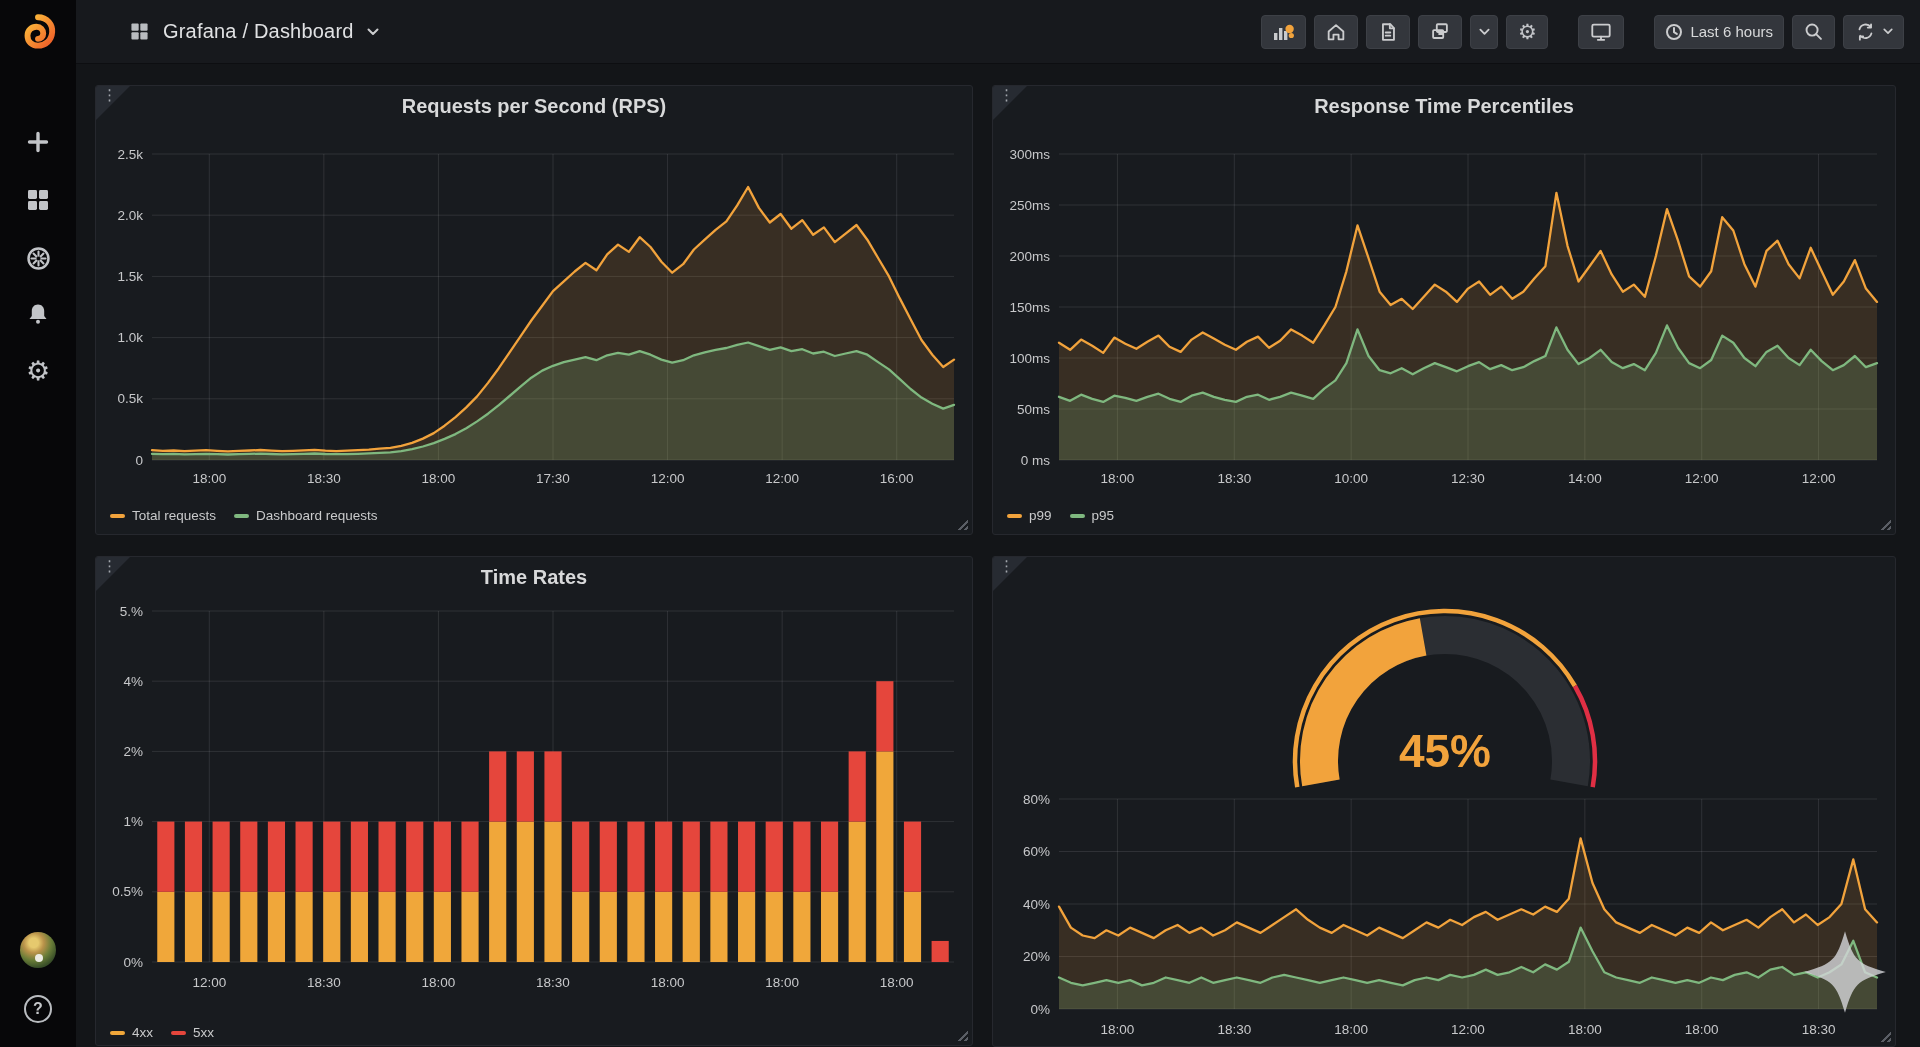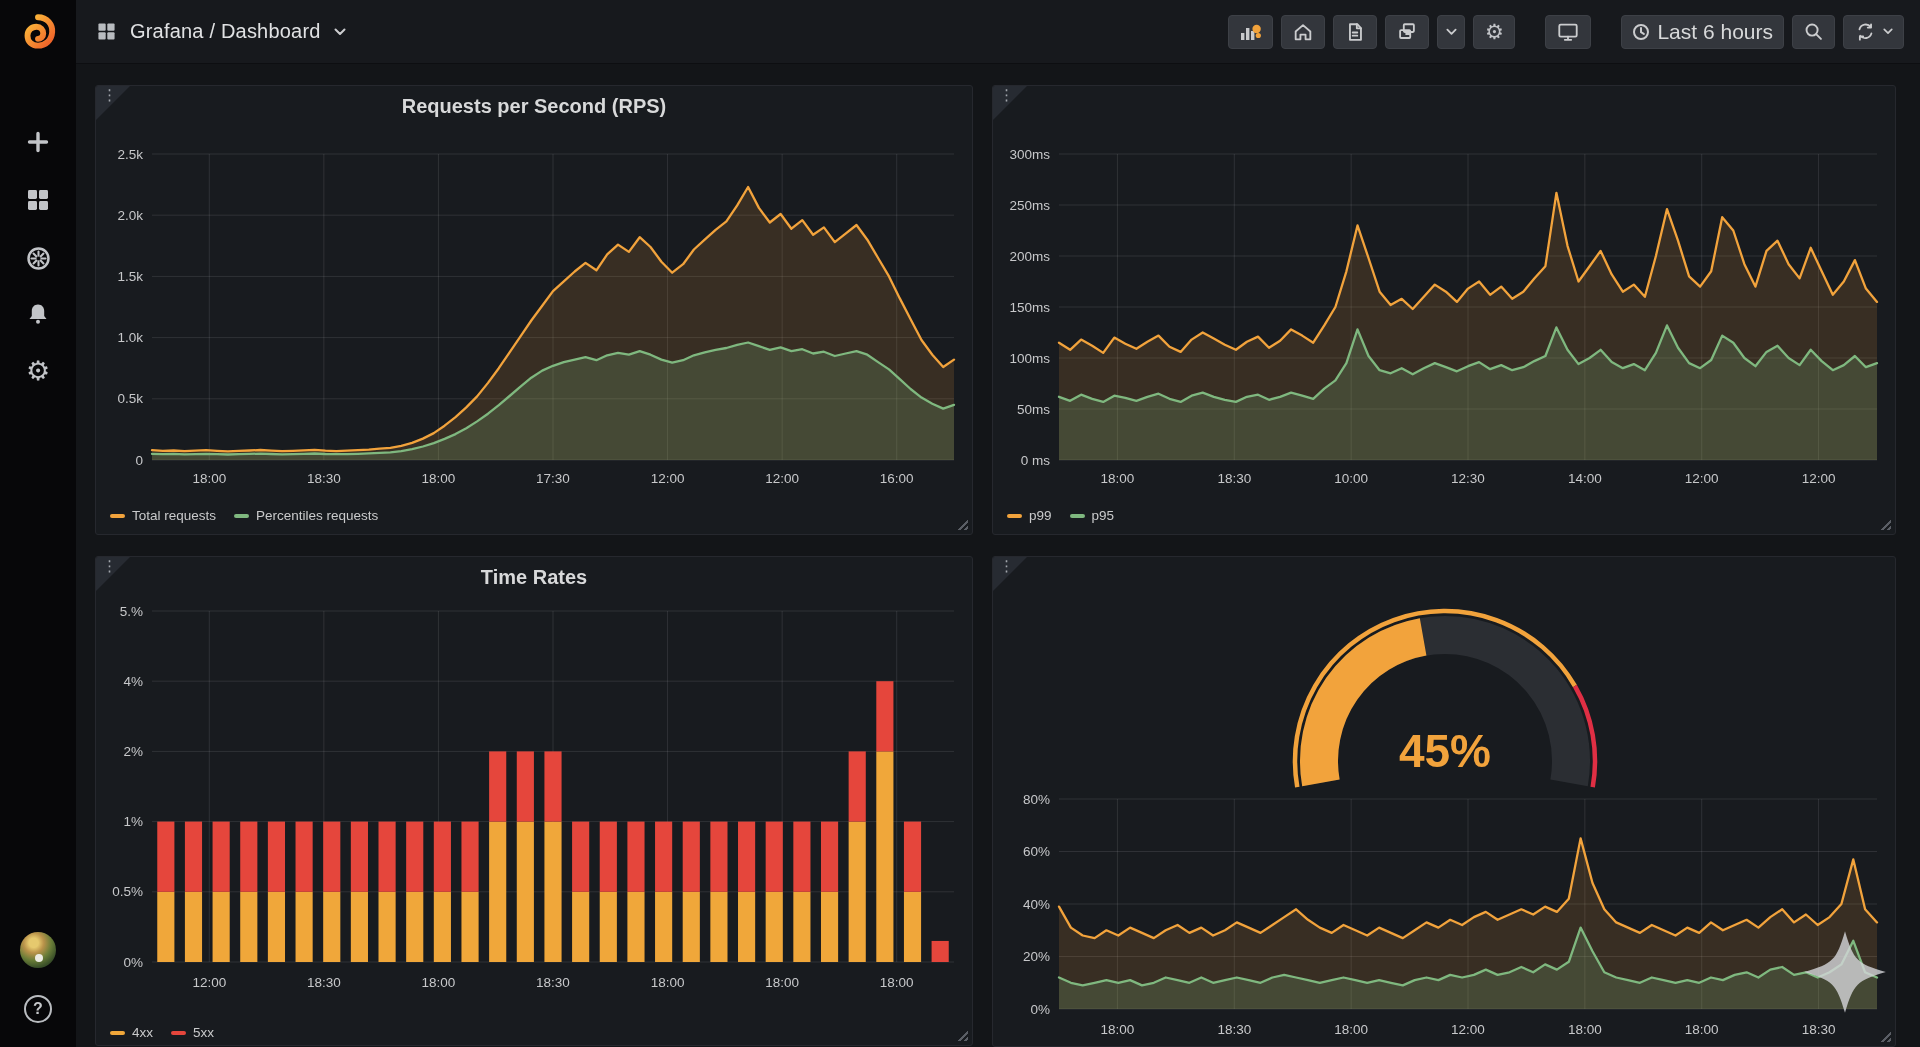--- a/index.html
+++ b/index.html
@@ -14,28 +14,28 @@
   .sbtn svg{display:block;}
   .glyph{font-size:27px;line-height:1;color:#c2c4c8;}
   .avatar{width:36px;height:36px;border-radius:50%;position:relative;overflow:hidden;
     background:radial-gradient(circle at 38% 30%,#e6c96e 0 14%,#b9924a 30%,#6a7d38 52%,#3a5029 74%,#273720 100%);}
   .avatar i{position:absolute;left:15px;bottom:6px;width:8px;height:8px;border-radius:50%;background:#eceae2;}
   .helpc{width:28px;height:28px;border-radius:50%;border:2px solid #b9bcc0;color:#c6c8cb;display:flex;
     align-items:center;justify-content:center;font-size:16px;font-weight:700;}
 
   
   .header{position:fixed;left:76px;right:0;top:0;height:64px;background:#17191d;z-index:5;
-    display:flex;align-items:center;justify-content:space-between;border-bottom:1px solid #0d0e11;}
+    display:flex;align-items:center;justify-content:space-between;border-bottom:1px solid #0d0e11;padding-left:33px;}
   .crumbs{display:flex;align-items:center;gap:13px;margin-left:20px;color:#e0e1e3;}
   .crumbs .t{font-size:20px;font-weight:500;letter-spacing:.2px;cursor:pointer;}
   .toolbar{display:flex;align-items:center;gap:8px;margin-right:16px;}
   .tbtn{height:34px;min-width:42px;padding:0 10px;background:#33363c;border:1px solid #3d4046;border-radius:4px;
     display:flex;align-items:center;justify-content:center;gap:7px;color:#d0d1d3;cursor:pointer;font-family:inherit;}
   .tbtn.small{min-width:28px;padding:0 6px;}
-  .tbtn .lbl{font-size:21px;color:#d8d9da;white-space:nowrap;}
+  .tbtn .lbl{font-size:15px;color:#d8d9da;white-space:nowrap;}
   .gapL{margin-left:22px;}
   .ico{display:block;stroke:#cbccce;fill:none;stroke-width:2;stroke-linecap:round;stroke-linejoin:round;}
 
   
   .panel{position:absolute;background:#181b1f;border:1px solid #26282e;border-radius:3px;overflow:hidden;}
   .panel-title{position:absolute;top:9px;left:0;right:0;text-align:center;font-size:20px;font-weight:600;
     color:#d8d9da;cursor:pointer;z-index:2;}
   .fold{position:absolute;left:0;top:0;width:34px;height:34px;background:#272b32;
     clip-path:polygon(0 0,100% 0,0 100%);z-index:1;}
   .kebab{position:absolute;top:1px;left:6px;color:#a2a6ac;font-size:15px;line-height:16px;z-index:3;cursor:pointer;}
@@ -239,29 +239,30 @@
         <path d="M46.0 332.2L56.8 332.8L67.7 332.5L78.5 333.2L89.4 332.7L100.2 332.2L111.0 332.9L121.9 333.4L132.7 332.8L143.5 332.5L154.4 332.0L165.2 332.7L176.1 333.2L186.9 332.8L197.7 332.3L208.6 331.8L219.4 332.6L230.2 333.1L241.1 332.7L251.9 332.2L262.8 331.6L273.6 330.7L284.4 329.8L295.3 327.9L306.1 324.9L316.9 320.6L327.8 315.1L338.6 307.7L349.5 299.2L360.3 289.4L371.1 278.4L382.0 264.9L392.8 250.2L403.6 234.3L414.5 218.4L425.3 202.5L436.2 187.8L447.0 173.1L457.8 163.3L468.7 153.5L479.5 144.9L490.4 152.3L501.2 136.4L512.0 126.6L522.9 133.9L533.7 119.2L544.5 129.0L555.4 143.7L566.2 154.7L577.1 146.2L587.9 131.5L598.7 121.7L609.6 111.9L620.4 103.3L631.2 87.4L642.1 69.0L652.9 89.9L663.8 104.5L674.6 96.0L685.4 110.7L696.3 102.1L707.1 116.8L717.9 109.4L728.8 124.1L739.6 115.6L750.5 107.0L761.3 121.7L772.1 140.0L783.0 158.4L793.8 180.4L804.6 201.2L815.5 222.0L826.3 236.7L837.2 249.0L848.0 241.6" fill="none" stroke="#f2a33c" stroke-width="2.3" stroke-linejoin="round" stroke-linecap="round"></path>
         <path d="M46.0 335.9L56.8 336.1L67.7 335.9L78.5 336.4L89.4 336.1L100.2 335.8L111.0 336.2L121.9 336.5L132.7 336.1L143.5 335.9L154.4 335.6L165.2 336.0L176.1 336.4L186.9 336.1L197.7 335.9L208.6 335.5L219.4 336.0L230.2 336.2L241.1 336.1L251.9 335.8L262.8 335.4L273.6 334.9L284.4 334.3L295.3 333.2L306.1 331.2L316.9 328.5L327.8 325.1L338.6 320.9L349.5 316.1L360.3 310.2L371.1 303.4L382.0 295.7L392.8 287.2L403.6 278.0L414.5 268.6L425.3 259.7L436.2 252.6L447.0 247.8L457.8 244.1L468.7 241.6L479.5 239.2L490.4 242.2L501.2 237.3L512.0 234.9L522.9 236.7L533.7 233.1L544.5 236.7L555.4 241.6L566.2 244.7L577.1 242.2L587.9 237.3L598.7 234.3L609.6 231.8L620.4 230.0L631.2 226.9L642.1 224.5L652.9 228.2L663.8 231.8L674.6 229.4L685.4 233.1L696.3 231.2L707.1 235.5L717.9 233.7L728.8 238.0L739.6 235.5L750.5 233.1L761.3 236.7L772.1 244.1L783.0 251.4L793.8 261.2L804.6 271.0L815.5 279.6L826.3 285.7L837.2 290.6L848.0 286.9" fill="none" stroke="#7fb87f" stroke-width="2.3" stroke-linejoin="round" stroke-linecap="round"></path>
       </svg>
     <div class="legend" style="bottom:11px">
       <span class="li">
           <i class="sw" style="background: rgb(242, 163, 60);"></i>
           <span>Total requests</span>
         </span>
       <span class="li">
           <i class="sw" style="background: rgb(127, 184, 127);"></i>
-          <span>Percentiles requests</span>
+          <span>Dashboard requests</span>
         </span>
     </div>
     <span class="rz"></span>
   </section>
 
   <section class="panel" style="left:992px;top:85px;width:904px;height:450px">
     <div class="fold"></div>
     <span class="kebab">⋮</span>
+    <div class="panel-title">Response Time Percentiles</div>
     <svg class="chart" viewBox="0 0 884 376" style="left:10px;top:32px;width:884px;height:376px">
         <line x1="56" x2="874" y1="36" y2="36" class="grid"></line>
         <text x="47" y="40.5" class="tick ty">300ms</text>
         <line x1="56" x2="874" y1="87" y2="87" class="grid"></line>
         <text x="47" y="91.5" class="tick ty">250ms</text>
         <line x1="56" x2="874" y1="138" y2="138" class="grid"></line>
         <text x="47" y="142.5" class="tick ty">200ms</text>
         <line x1="56" x2="874" y1="189" y2="189" class="grid"></line>
         <text x="47" y="193.5" class="tick ty">150ms</text>
         <line x1="56" x2="874" y1="240" y2="240" class="grid"></line>

